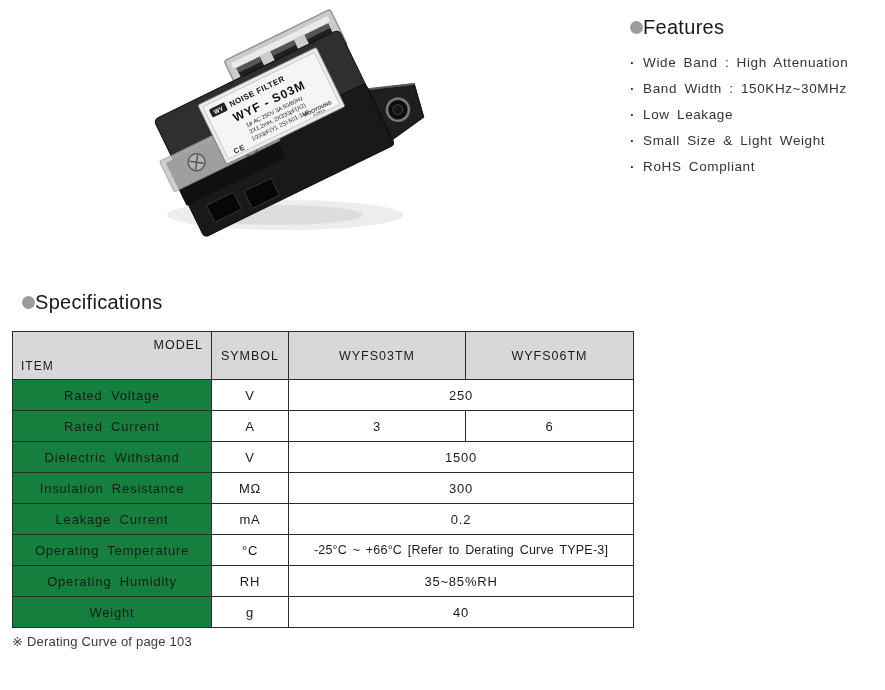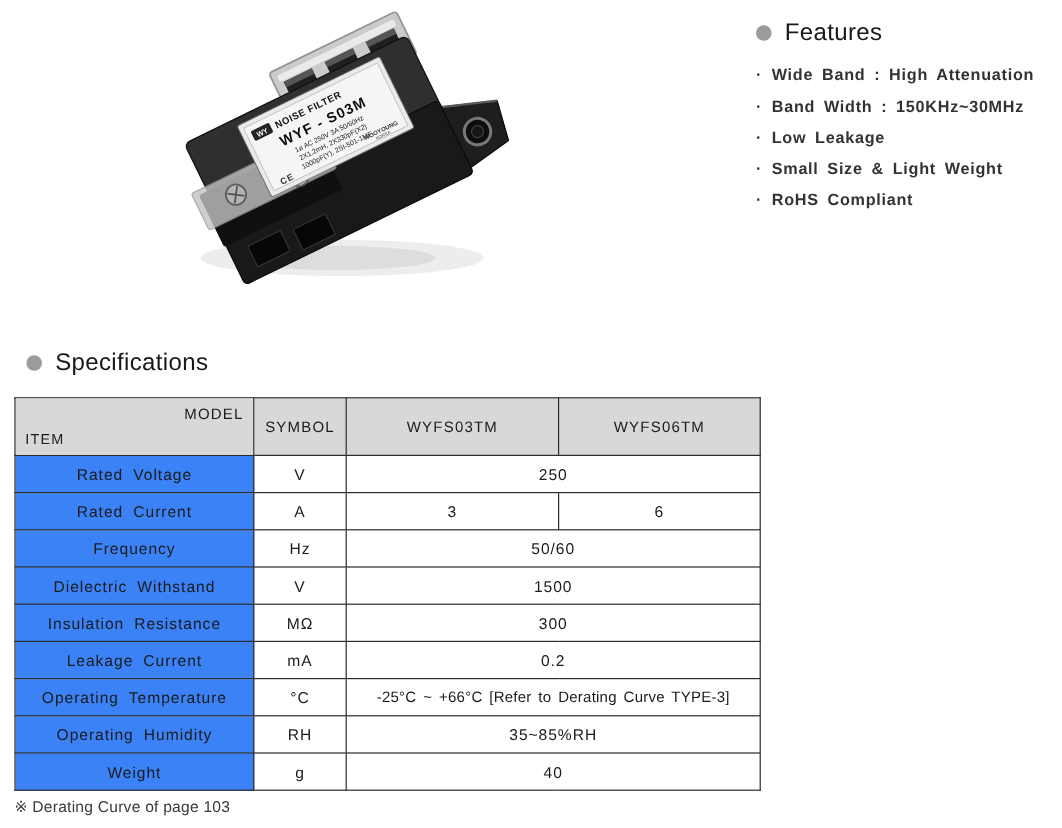--- a/index.html
+++ b/index.html
@@ -3,44 +3,44 @@
 <meta charset="utf-8">
 <style>
   html,body{margin:0;padding:0;background:#fff;}
   .page{
     position:relative;width:885px;height:690px;background:#ffffff;
     font-family:"Liberation Sans","DejaVu Sans",sans-serif;overflow:hidden;color:#1b1b1b;
   }
   
   .photo{position:absolute;left:100px;top:8px;}
   
-  .sec-head{display:flex;align-items:center;gap:11px;}
+  .sec-head{display:flex;align-items:center;}
   .bullet{width:13px;height:13px;border-radius:50%;background:#9b9b9b;flex:0 0 auto;}
   .sec-head h2{margin:0;font-size:20px;font-weight:500;color:#181818;letter-spacing:.3px;}
   
   .features{position:absolute;left:630px;top:16px;width:255px;}
-  .feature-list{list-style:none;margin:11px 0 0;padding:0;font-weight:bold;}
+  .feature-list{list-style:none;margin:11px 0 0;padding:0;}
   .feature-list li{
     font-size:13.5px;line-height:26px;color:#333;letter-spacing:.6px;word-spacing:3px;white-space:nowrap;
   }
   .feature-list li::before{content:"\00B7";margin-right:8px;color:#333;font-weight:bold;}
   
   .specs{position:absolute;left:0;top:291px;width:885px;}
   .specs .sec-head{margin-left:22px;align-items:center;}
   table.spec-table{
     border-collapse:collapse;table-layout:fixed;width:621px;margin:17px 0 0 12px;
     border:1px solid #2b2b2b;
   }
   table.spec-table td{
     border:1px solid #2b2b2b;text-align:center;vertical-align:middle;
     font-size:13px;color:#1b1b1b;letter-spacing:.8px;word-spacing:4px;
     padding:0;height:30px;background:#fff;
   }
   table.spec-table thead td{height:47px;background:#d8d8d8;font-size:12.5px;letter-spacing:1px;}
-  table.spec-table td.item{background:#3b82f6;}
+  table.spec-table td.item{background:#15803d;}
   table.spec-table td.val-long{font-size:12.5px;letter-spacing:.2px;word-spacing:2px;}
   td.diag{
     position:relative;
     background-color:#d8d8d8;
     background-image:linear-gradient(to bottom right,
       transparent calc(50% - 0.7px), #2b2b2b calc(50% - 0.7px),
       #2b2b2b calc(50% + 0.7px), transparent calc(50% + 0.7px));
   }
   .diag-model{position:absolute;top:6px;right:8px;font-size:12.5px;letter-spacing:1px;}
   .diag-item{position:absolute;bottom:6px;left:8px;font-size:12px;letter-spacing:1px;}
@@ -152,25 +152,20 @@
           <td>V</td>
           <td colspan="2">250</td>
         </tr>
         <tr>
           <td class="item">Rated Current</td>
           <td>A</td>
           <td>3</td>
           <td>6</td>
         </tr>
         <tr>
-          <td class="item">Frequency</td>
-          <td>Hz</td>
-          <td colspan="2">50/60</td>
-        </tr>
-        <tr>
           <td class="item">Dielectric Withstand</td>
           <td>V</td>
           <td colspan="2">1500</td>
         </tr>
         <tr>
           <td class="item">Insulation Resistance</td>
           <td>MΩ</td>
           <td colspan="2">300</td>
         </tr>
         <tr>

